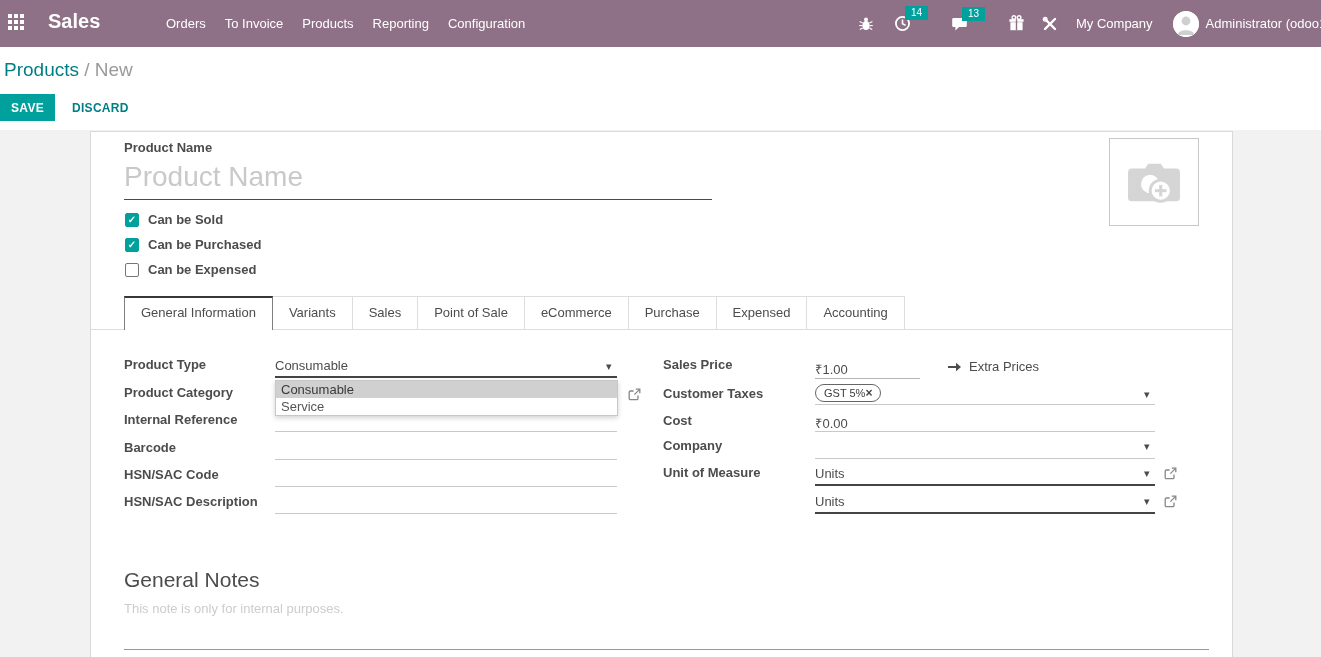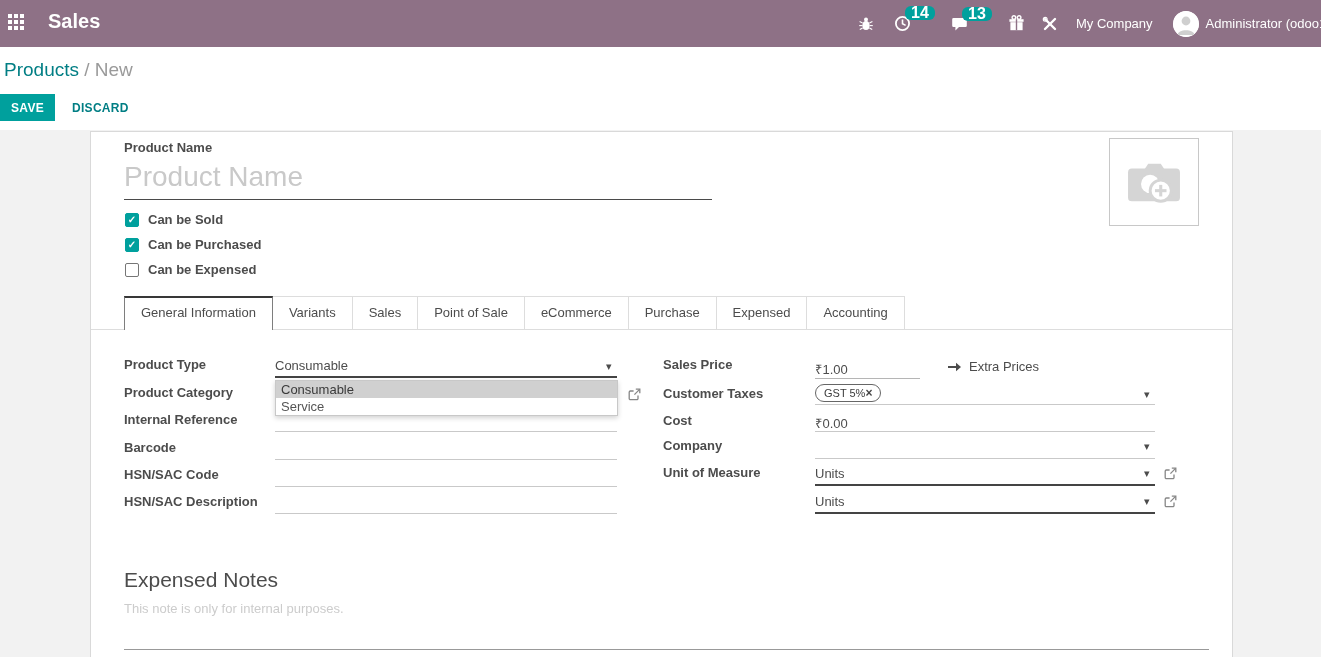--- a/index.html
+++ b/index.html
@@ -9,21 +9,21 @@
 
   
   .topbar { position:absolute; left:0; top:0; width:1321px; height:47px; background:#8e7186; color:#fff; overflow:hidden; }
   .apps-btn { position:absolute; left:8px; top:14px; width:20px; height:20px; display:grid; grid-template-columns:repeat(3,4px); grid-template-rows:repeat(3,4px); gap:2px; cursor:pointer; }
   .apps-btn span { background:#fff; width:4px; height:4px; }
   .app-name { position:absolute; left:48px; top:10px; font-size:20px; font-weight:bold; color:#fff; }
   .top-menus { position:absolute; left:166px; top:0; height:47px; display:flex; align-items:center; gap:19px; font-size:13px; }
   .top-menu { color:#fff; cursor:pointer; white-space:nowrap; }
   .systray { position:absolute; left:852px; top:0; height:47px; display:flex; align-items:center; }
   .tray-ico { position:relative; display:flex; align-items:center; }
-  .badge { position:absolute; top:-9px; left:11px; background:#00a09d; color:#fff; font-size:16px; font-weight:bold; line-height:14px; padding:0 6px; border-radius:6px; }
+  .badge { position:absolute; top:-9px; left:11px; background:#00a09d; color:#fff; font-size:10px; font-weight:normal; line-height:14px; padding:0 6px; border-radius:0; }
   .company-lbl { font-size:13px; color:#fff; margin-left:18px; white-space:nowrap; }
   .avatar { width:26px; height:26px; border-radius:50%; background:#fff; margin-left:20px; overflow:hidden; flex:none; }
   .user-lbl { font-size:13px; color:#fff; margin-left:7px; white-space:nowrap; }
 
   
   .cpanel { position:absolute; left:0; top:47px; width:1321px; height:83px; background:#fff; }
   .breadcrumb { position:absolute; left:4px; top:12px; font-size:19px; color:#9a9a9a; }
   .bc-parent { color:#017e84; cursor:pointer; }
   .btn-save { position:absolute; left:0px; top:47px; height:27px; padding:0 11px; background:#00a09d; color:#fff; border:none; font-family:"Liberation Sans",sans-serif; font-size:12px; font-weight:bold; letter-spacing:.3px; cursor:pointer; }
   .btn-discard { position:absolute; left:68px; top:47px; height:27px; padding:0 4px; background:transparent; color:#017e84; border:none; font-family:"Liberation Sans",sans-serif; font-size:12px; font-weight:bold; letter-spacing:.3px; cursor:pointer; }
@@ -82,20 +82,27 @@
         <span></span>
         <span></span>
         <span></span>
         <span></span>
         <span></span>
         <span></span>
         <span></span>
         <span></span>
     </div>
     <div class="app-name">Sales</div>
+    <div class="top-menus">
+      <span class="top-menu">Orders</span>
+      <span class="top-menu">To Invoice</span>
+      <span class="top-menu">Products</span>
+      <span class="top-menu">Reporting</span>
+      <span class="top-menu">Configuration</span>
+    </div>
 
     <div class="systray">
       <div class="tray-ico" style="margin-left:6px;">
         <svg width="16" height="16" viewBox="0 0 16 16">
             <ellipse cx="8" cy="9.5" rx="3.6" ry="4.5" fill="#fff"></ellipse>
             <circle cx="8" cy="3.6" r="2" fill="#fff"></circle>
             <g stroke="#fff" stroke-width="1.1">
               <line x1="4.6" y1="7" x2="1.6" y2="5.6"></line>
               <line x1="4.5" y1="9.6" x2="1.2" y2="9.6"></line>
               <line x1="4.6" y1="12" x2="1.8" y2="13.6"></line>
@@ -273,17 +280,17 @@
   <div class="abs caret" style="left:1144px; top:496px;">▾</div>
   <div class="abs" style="left:1164px; top:494px;">
     <svg width="13" height="13" viewBox="0 0 13 13">
         <path d="M10 7.5 v3 a1.2 1.2 0 0 1 -1.2 1.2 H2.4 a1.2 1.2 0 0 1 -1.2 -1.2 V4.2 A1.2 1.2 0 0 1 2.4 3 h3.2" fill="none" stroke="#868686" stroke-width="1.3"></path>
         <polyline points="7.8,1.2 11.8,1.2 11.8,5.2" fill="none" stroke="#868686" stroke-width="1.3"></polyline>
         <line x1="11.6" y1="1.4" x2="6.4" y2="6.6" stroke="#868686" stroke-width="1.3"></line>
       </svg>
   </div>
   <div class="abs uline-dark" style="left:815px; top:512px; width:340px;"></div>
 
-  <div class="abs notes-title">Expensed Notes</div>
+  <div class="abs notes-title">General Notes</div>
   <div class="abs notes-ph">This note is only for internal purposes.</div>
   <div class="abs bottom-div"></div>
 
 </div>
 
 </body></html>

